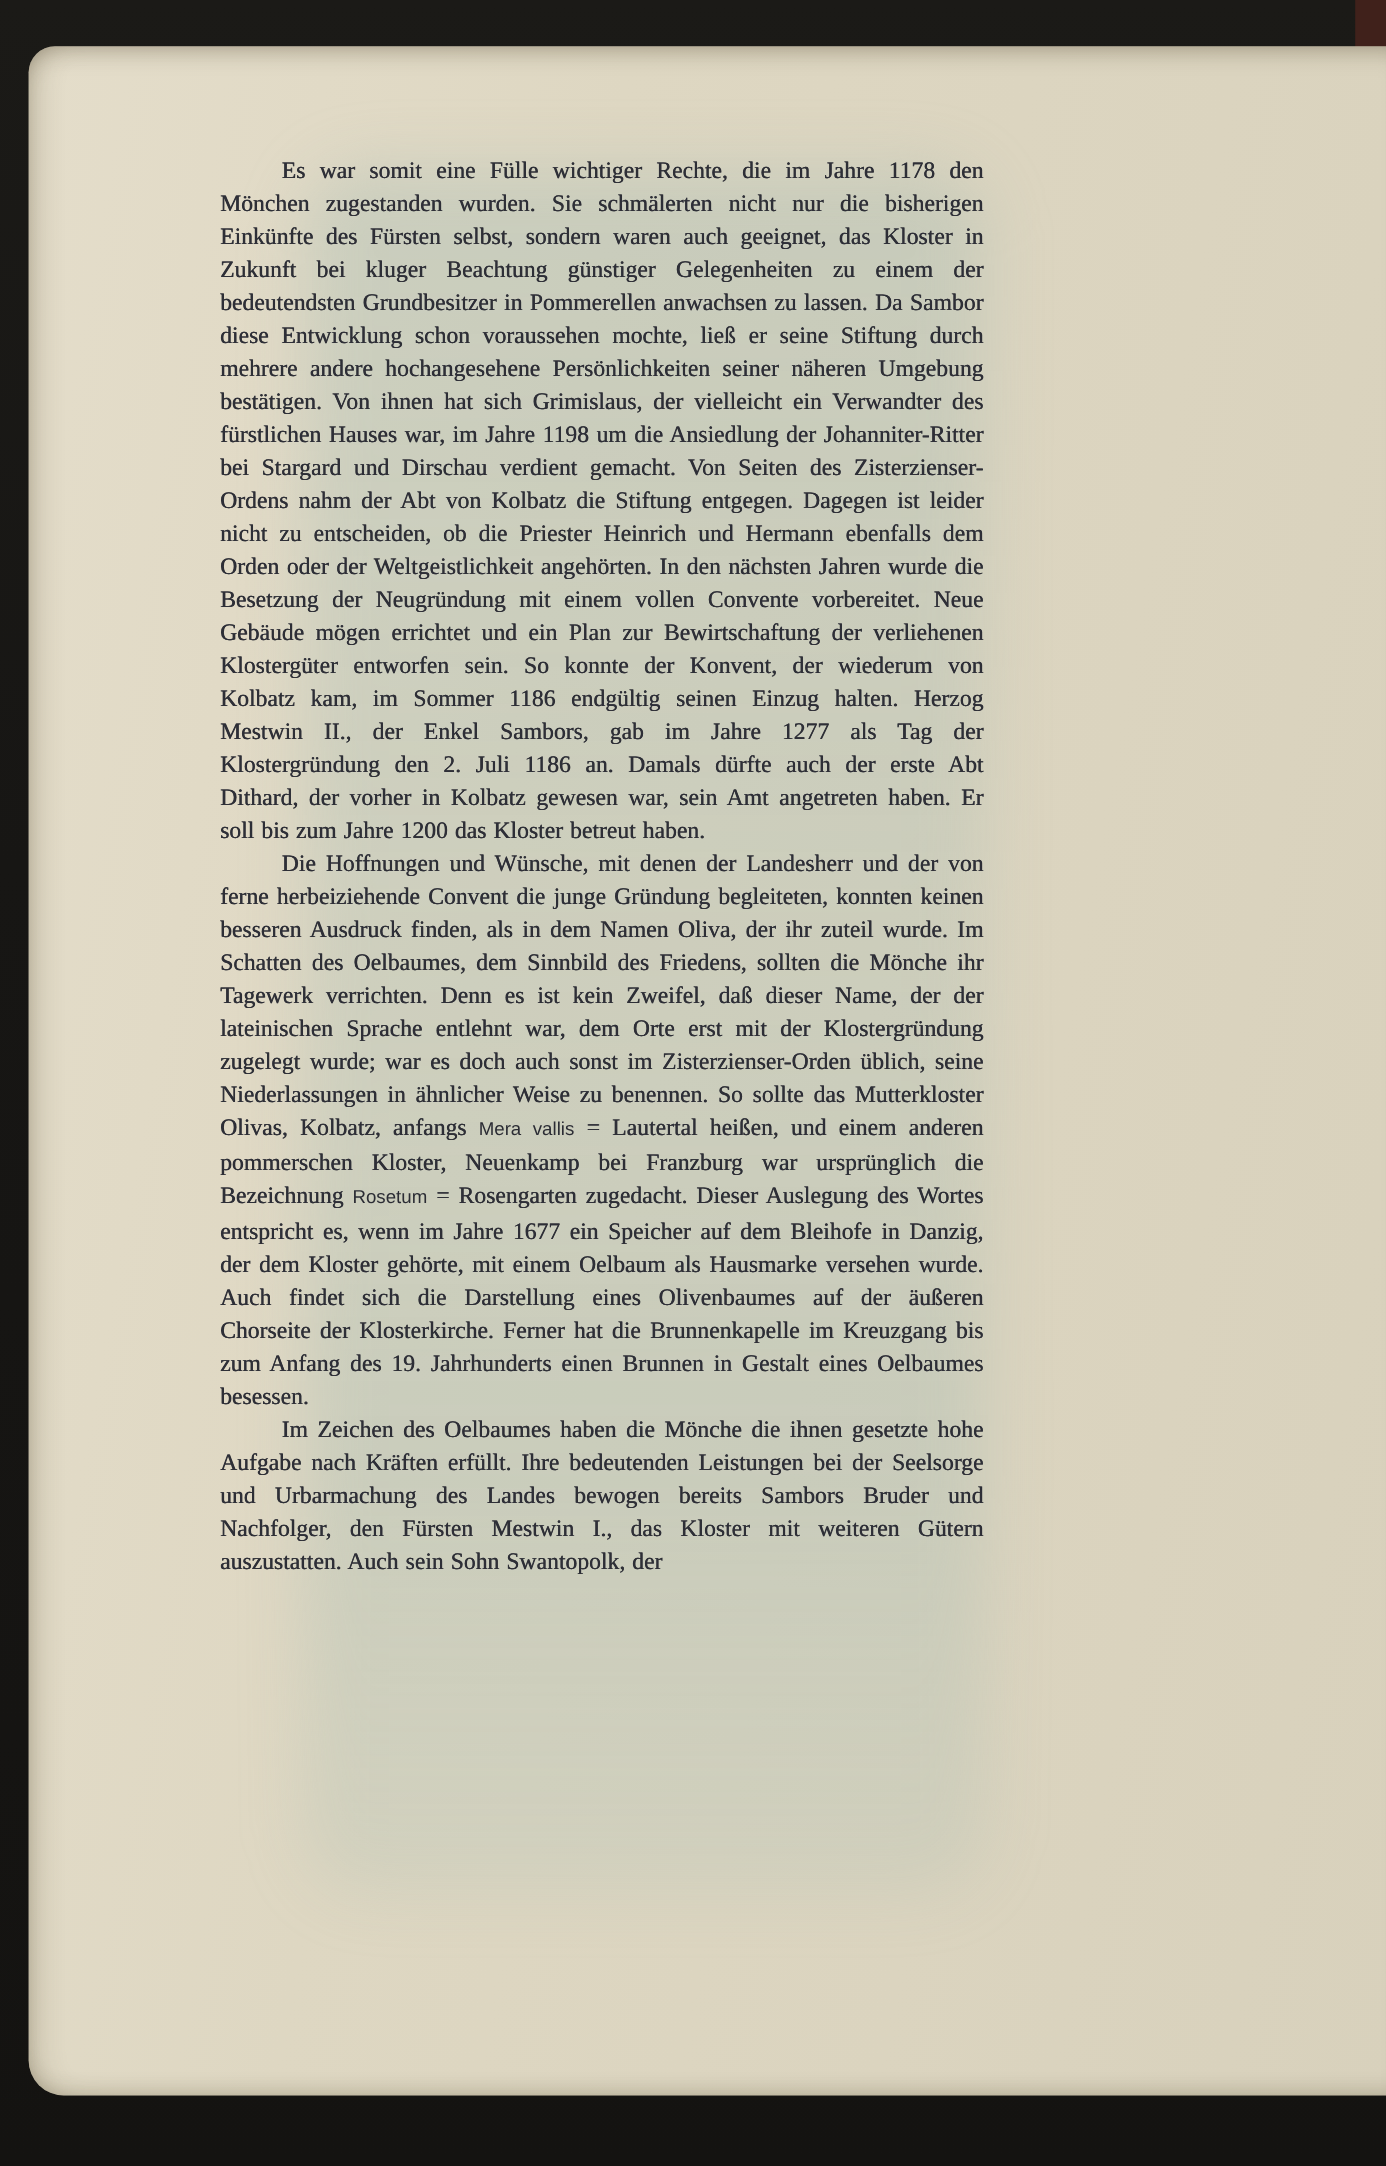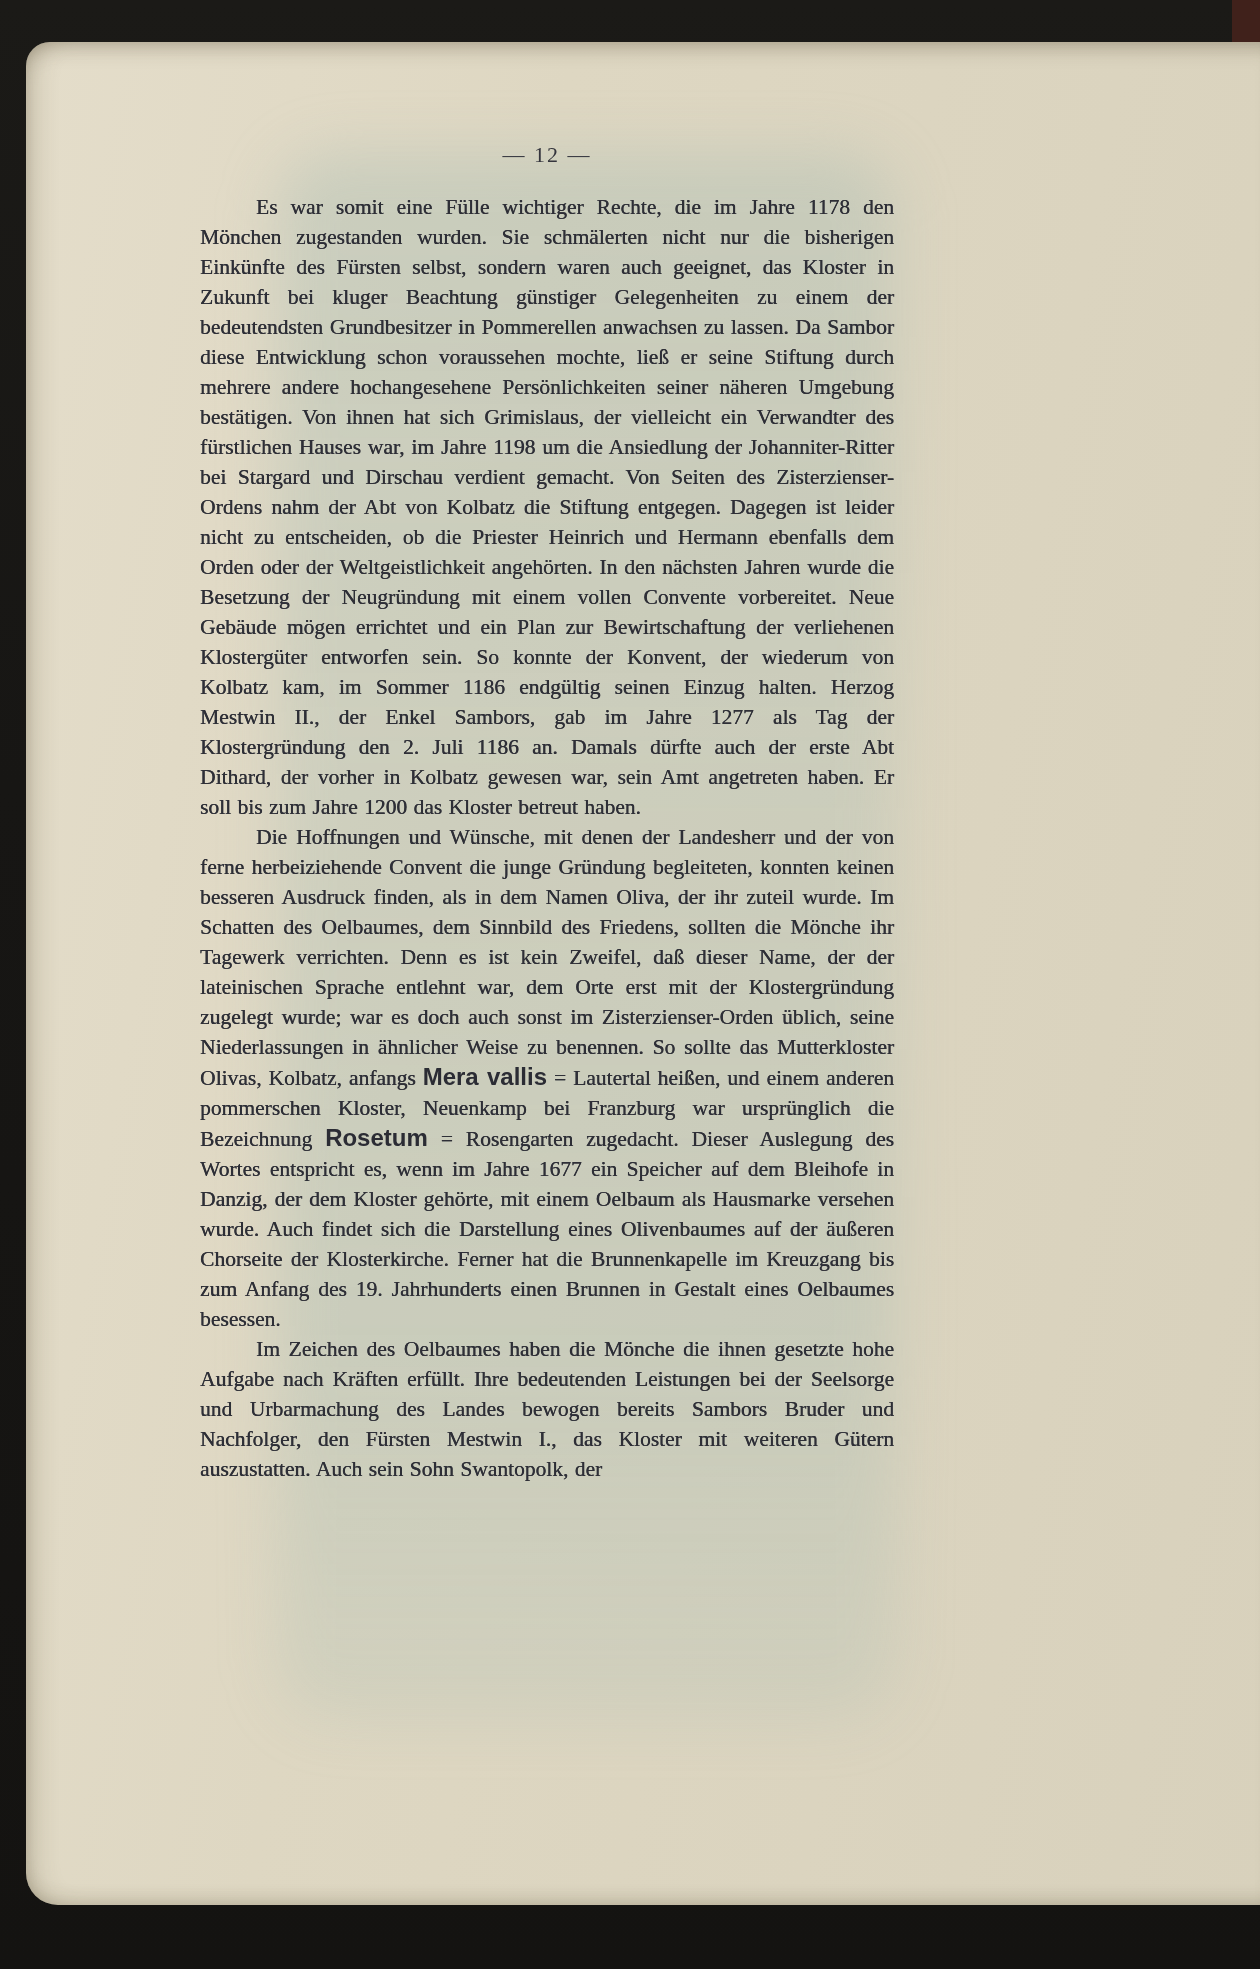--- a/index.html
+++ b/index.html
@@ -58,34 +58,33 @@
     margin:0;
     font-size:21.5px;
     line-height:30px;
     text-align:justify;
     text-shadow:0.35px 0 0 currentColor;
     word-spacing:1px;
   }
   .para.indent{text-indent:56px;}
   .antiqua{
     font-family:"Liberation Sans", sans-serif;
-    font-size:24px;
+    font-size:17px;
     text-shadow:none;
-    font-weight:bold;
+    font-weight:normal;
     color:#2b2c34;
   }
 </style>
 </head>
 <body>
 
 <div id="stage">
   <div id="cover-corner"></div>
   <div id="book-page">
     <div id="show-through-tint"></div>
     <div id="text-block">
-      <p class="page-number">— 12 —</p>
 
         <p class="para indent"><span>Es war somit eine Fülle wichtiger Rechte, die im Jahre 1178 den Mönchen zugestanden wurden. Sie schmälerten nicht nur die bisherigen Einkünfte des Fürsten selbst, sondern waren auch geeignet, das Kloster in Zukunft bei kluger Beachtung günstiger Gelegenheiten zu einem der bedeutendsten Grundbesitzer in Pommerellen anwachsen zu lassen. Da Sambor diese Entwicklung schon voraussehen mochte, ließ er seine Stiftung durch mehrere andere hochangesehene Persönlichkeiten seiner näheren Umgebung bestätigen. Von ihnen hat sich Grimislaus, der vielleicht ein Verwandter des fürstlichen Hauses war, im Jahre 1198 um die Ansiedlung der Johanniter-Ritter bei Stargard und Dirschau verdient gemacht. Von Seiten des Zisterzienser-Ordens nahm der Abt von Kolbatz die Stiftung entgegen. Dagegen ist leider nicht zu entscheiden, ob die Priester Heinrich und Hermann ebenfalls dem Orden oder der Weltgeistlichkeit angehörten. In den nächsten Jahren wurde die Besetzung der Neugründung mit einem vollen Convente vorbereitet. Neue Gebäude mögen errichtet und ein Plan zur Bewirtschaftung der verliehenen Klostergüter entworfen sein. So konnte der Konvent, der wiederum von Kolbatz kam, im Sommer 1186 endgültig seinen Einzug halten. Herzog Mestwin II., der Enkel Sambors, gab im Jahre 1277 als Tag der Klostergründung den 2. Juli 1186 an. Damals dürfte auch der erste Abt Dithard, der vorher in Kolbatz gewesen war, sein Amt angetreten haben. Er soll bis zum Jahre 1200 das Kloster betreut haben.</span></p>
         <p class="para indent"><span>Die Hoffnungen und Wünsche, mit denen der Landesherr und der von ferne herbeiziehende Convent die junge Gründung begleiteten, konnten keinen besseren Ausdruck finden, als in dem Namen Oliva, der ihr zuteil wurde. Im Schatten des Oelbaumes, dem Sinnbild des Friedens, sollten die Mönche ihr Tagewerk verrichten. Denn es ist kein Zweifel, daß dieser Name, der der lateinischen Sprache entlehnt war, dem Orte erst mit der Klostergründung zugelegt wurde; war es doch auch sonst im Zisterzienser-Orden üblich, seine Niederlassungen in ähnlicher Weise zu benennen. So sollte das Mutterkloster Olivas, Kolbatz, anfangs </span><span class="antiqua">Mera vallis</span><span> = Lautertal heißen, und einem anderen pommerschen Kloster, Neuenkamp bei Franzburg war ursprünglich die Bezeichnung </span><span class="antiqua">Rosetum</span><span> = Rosengarten zugedacht. Dieser Auslegung des Wortes entspricht es, wenn im Jahre 1677 ein Speicher auf dem Bleihofe in Danzig, der dem Kloster gehörte, mit einem Oelbaum als Hausmarke versehen wurde. Auch findet sich die Darstellung eines Olivenbaumes auf der äußeren Chorseite der Klosterkirche. Ferner hat die Brunnenkapelle im Kreuzgang bis zum Anfang des 19. Jahrhunderts einen Brunnen in Gestalt eines Oelbaumes besessen.</span></p>
         <p class="para indent"><span>Im Zeichen des Oelbaumes haben die Mönche die ihnen gesetzte hohe Aufgabe nach Kräften erfüllt. Ihre bedeutenden Leistungen bei der Seelsorge und Urbarmachung des Landes bewogen bereits Sambors Bruder und Nachfolger, den Fürsten Mestwin I., das Kloster mit weiteren Gütern auszustatten. Auch sein Sohn Swantopolk, der</span></p>
       </div>
   </div>
 </div>
 
 </body></html>

